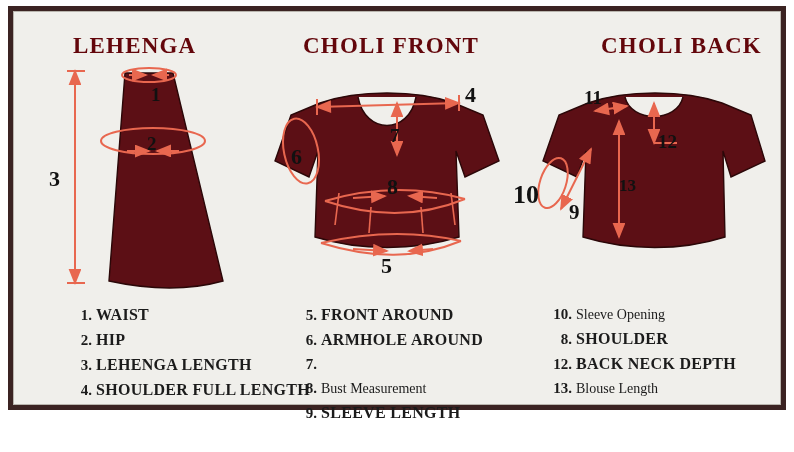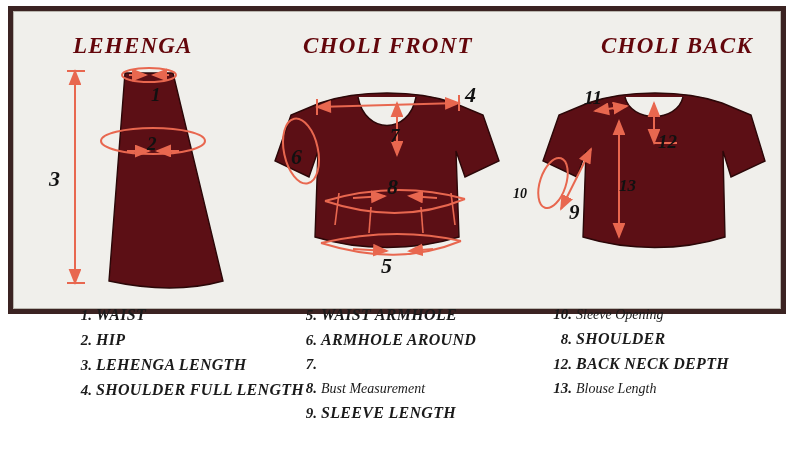--- a/index.html
+++ b/index.html
@@ -18,25 +18,24 @@
     width: 794px;
     height: 452px;
     background: #ffffff;
     box-sizing: border-box;
   }
   .frame-outer {
     position: absolute;
     left: 8px;
     top: 6px;
     width: 778px;
-    height: 308px;
+    height: 404px;
     border: 5px solid #3b2322;
     background: #f0efeb;
     box-sizing: border-box;
-    font-style: italic;
   }
   .frame-inner {
     position: absolute;
     left: 0;
     top: 0;
     right: 0;
     bottom: 0;
     border: 1px solid #b9b5ae;
     box-sizing: border-box;
   }
@@ -200,21 +199,21 @@
 
     <div class="measure-num" style="left:138px; top:73px;">1</div>
     <div class="measure-num" style="left:134px; top:122px;">2</div>
     <div class="measure-num" style="left:36px; top:155px; font-size:22px;">3</div>
     <div class="measure-num" style="left:452px; top:71px; font-size:22px;">4</div>
     <div class="measure-num" style="left:368px; top:242px; font-size:22px;">5</div>
     <div class="measure-num" style="left:278px; top:133px; font-size:22px;">6</div>
     <div class="measure-num" style="left:377px; top:114px;">7</div>
     <div class="measure-num" style="left:374px; top:163px; font-size:22px;">8</div>
     <div class="measure-num" style="left:556px; top:189px; font-size:21px;">9</div>
-    <div class="measure-num" style="left:500px; top:175px; font-size:14px;">10</div>
+    <div class="measure-num" style="left:500px; top:169px; font-size:26px;">10</div>
     <div class="measure-num" style="left:571px; top:76px; font-size:19px;text-align:center;">11</div>
     <div class="measure-num" style="left:645px; top:120px; font-size:19px;">12</div>
     <div class="measure-num" style="left:606px; top:165px; font-size:17px;">13</div>
 
     <div class="legend" id="legend-col-1">
       <div class="legend-row">
         <span class="legend-num">1.</span>
         <span class="legend-label">WAIST</span>
       </div>
       <div class="legend-row">
@@ -227,21 +226,21 @@
       </div>
       <div class="legend-row">
         <span class="legend-num">4.</span>
         <span class="legend-label">SHOULDER FULL LENGTH</span>
       </div>
     </div>
 
     <div class="legend" id="legend-col-2">
       <div class="legend-row">
         <span class="legend-num">5.</span>
-        <span class="legend-label">WAIST ARMHOLE</span>
+        <span class="legend-label">FRONT AROUND</span>
       </div>
       <div class="legend-row">
         <span class="legend-num">6.</span>
         <span class="legend-label">ARMHOLE AROUND</span>
       </div>
       <div class="legend-row">
         <span class="legend-num">7.</span>
       </div>
       <div class="legend-row">
         <span class="legend-num">8.</span>

